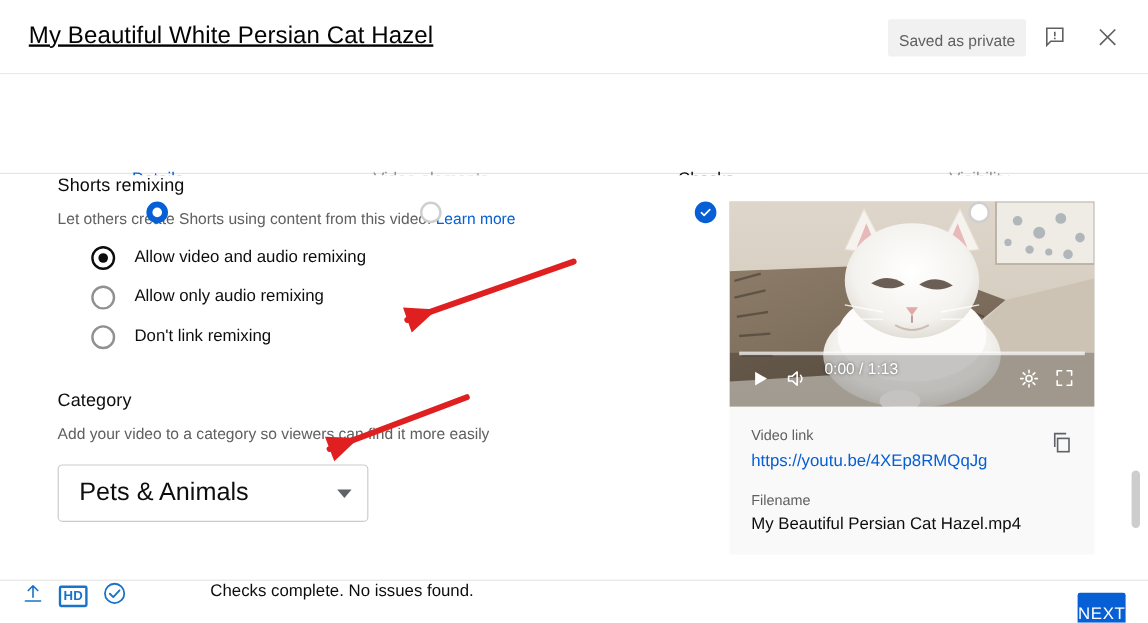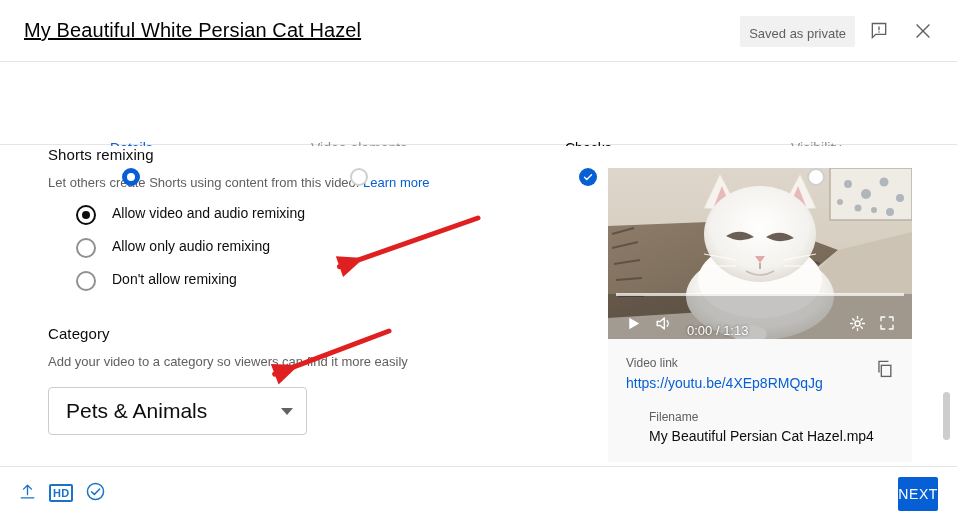--- a/index.html
+++ b/index.html
@@ -137,63 +137,63 @@
   #video-still { position: absolute; inset: 0; }
   .vp-controls {
     position: absolute; left: 0; bottom: 0; width: 304px; height: 46px;
   }
   #progress-bar {
     position: absolute; left: 8px; top: 0; width: 288px; height: 3px;
     background: rgba(255,255,255,.72);
   }
   .vp-row {
     position: absolute; left: 0; top: 7px; width: 304px; height: 38px;
-    display: flex; align-items: flex-end; padding: 0 10px;
+    display: flex; align-items: flex-start; padding: 0 10px;
   }
   #vp-time {
     color: #fff; font-size: 13px; margin-left: 9px;
     text-shadow: 0 0 3px rgba(0,0,0,.55); white-space: nowrap;
   }
   .vp-btn {
     width: 30px; height: 30px; display: flex;
     align-items: center; justify-content: center; cursor: pointer;
   }
   .spacer { flex: 1 1 auto; }
 
   #meta {
     position: relative; padding: 16px 18px 18px; background: #f9f9f9;
   }
   .meta-label { font-size: 12px; color: #606060; line-height: 16px; }
   .meta-link {
     font-size: 14px; color: #065fd4; margin-top: 4px;
     cursor: pointer; word-break: break-all;
   }
   .meta-value { font-size: 14px; color: #0d0d0d; margin-top: 3px; }
-  #filename-block { margin-top: 18px; margin-left: 23px; }
+  #filename-block { margin-top: 18px; }
   #copy-btn {
     position: absolute; right: 13px; top: 14px;
     width: 30px; height: 30px; display: flex;
     align-items: center; justify-content: center; cursor: pointer;
   }
 
   
   #scroll-track {
     position: absolute; right: 3px; top: 148px; width: 8px; height: 316px;
   }
   #scroll-thumb {
     position: absolute; right: 4px; top: 392px;
     width: 7px; height: 48px; background: #cdcdcd; border-radius: 4px;
     cursor: pointer;
   }
 
   
   #footer {
-    position: absolute; left: 0; bottom: 0; width: 957px; height: 53px;
+    position: absolute; left: 0; bottom: 0; width: 957px; height: 36px;
     border-top: 1px solid #e5e5e5; background: #fff;
-    display: flex; align-items: center; gap: 45px;
+    display: flex; align-items: flex-start; gap: 45px;
   }
   #footer-icons { display: flex; align-items: center; margin-left: 18px; gap: 12px; }
   #hd-badge {
     border: 2px solid #1a73c8; color: #1a73c8; font-size: 11px; font-weight: 700;
     padding: 0 2px; line-height: 14px; border-radius: 2px; letter-spacing: .2px;
   }
   #checks-text {
     margin-left: 24px; font-size: 14px; color: #0d0d0d;
   }
   #next-button {
@@ -278,21 +278,21 @@
         <div class="radio-row">
           <div class="radio checked"></div>
           <div class="radio-label">Allow video and audio remixing</div>
         </div>
         <div class="radio-row">
           <div class="radio"></div>
           <div class="radio-label">Allow only audio remixing</div>
         </div>
         <div class="radio-row">
           <div class="radio"></div>
-          <div class="radio-label">Don't allow remixing</div>
+          <div class="radio-label">Don't link remixing</div>
         </div>
       </div>
 
       <div id="category-block">
         <div class="section-title">Category</div>
         <div class="section-desc">Add your video to a category so viewers can find it more easily</div>
         <div id="category-select">
           <span id="category-value">Pets &amp; Animals</span>
           <span class="caret"></span>
         </div>
@@ -442,20 +442,21 @@
         </svg>
       </span>
       <span id="hd-badge">HD</span>
       <span>
         <svg width="21" height="21" viewBox="0 0 24 24">
           <circle cx="12" cy="12" r="9.2" fill="none" stroke="#1a73c8" stroke-width="1.7"></circle>
           <path d="M7.5 12.3l3.2 3.2 6-6.4" fill="none" stroke="#1a73c8" stroke-width="1.8" stroke-linecap="round" stroke-linejoin="round"></path>
         </svg>
       </span>
     </div>
+    <div id="checks-text">Checks complete. No issues found.</div>
     <button id="next-button">NEXT</button>
   </div>
 
   <svg id="annotations" viewBox="0 0 957 519">
     <g id="arrow-group">
         <line x1="478" y1="218" x2="339.4664004645451" y2="266.6082805387561" stroke="#e02020" stroke-width="5" stroke-linecap="round"></line>
         <polygon points="364,258 335.8244356212252,256.2286807352944 343.108365307865,276.9878803422178" fill="#e02020"></polygon>
         <line x1="389" y1="331" x2="274.67772556466264" y2="374.188414786683" stroke="#e02020" stroke-width="5" stroke-linecap="round"></line>
         <polygon points="299,365 270.7903193087583,363.89822175634794 278.565131820567,384.47860781701803" fill="#e02020"></polygon>
       </g>

